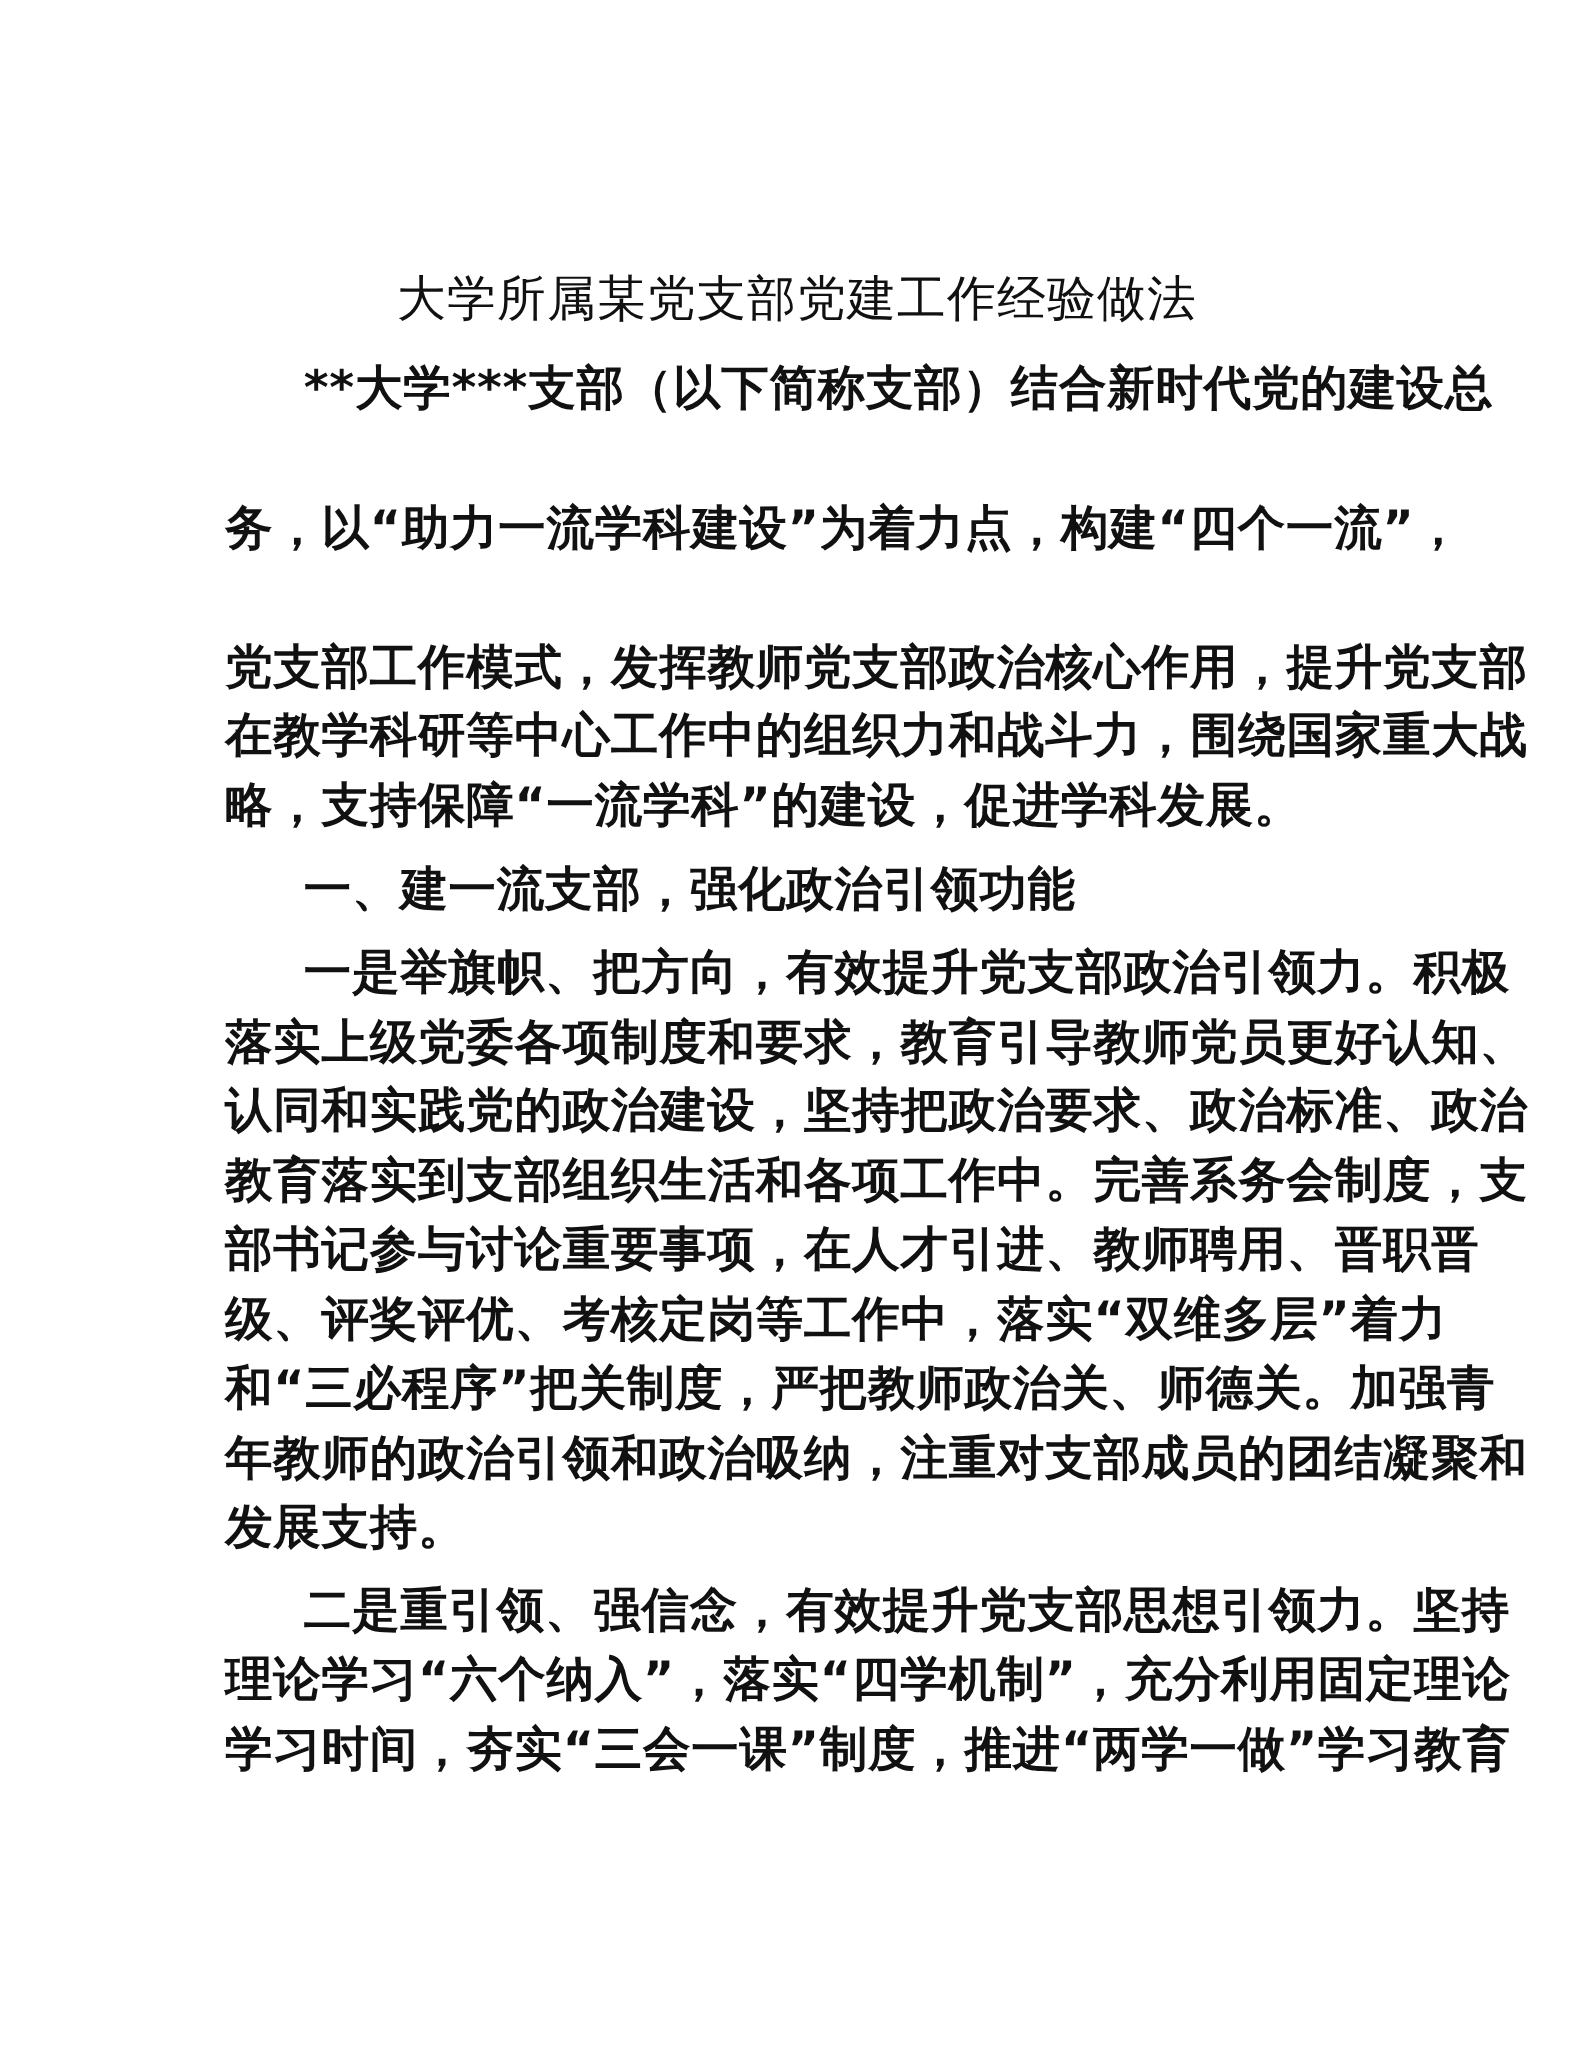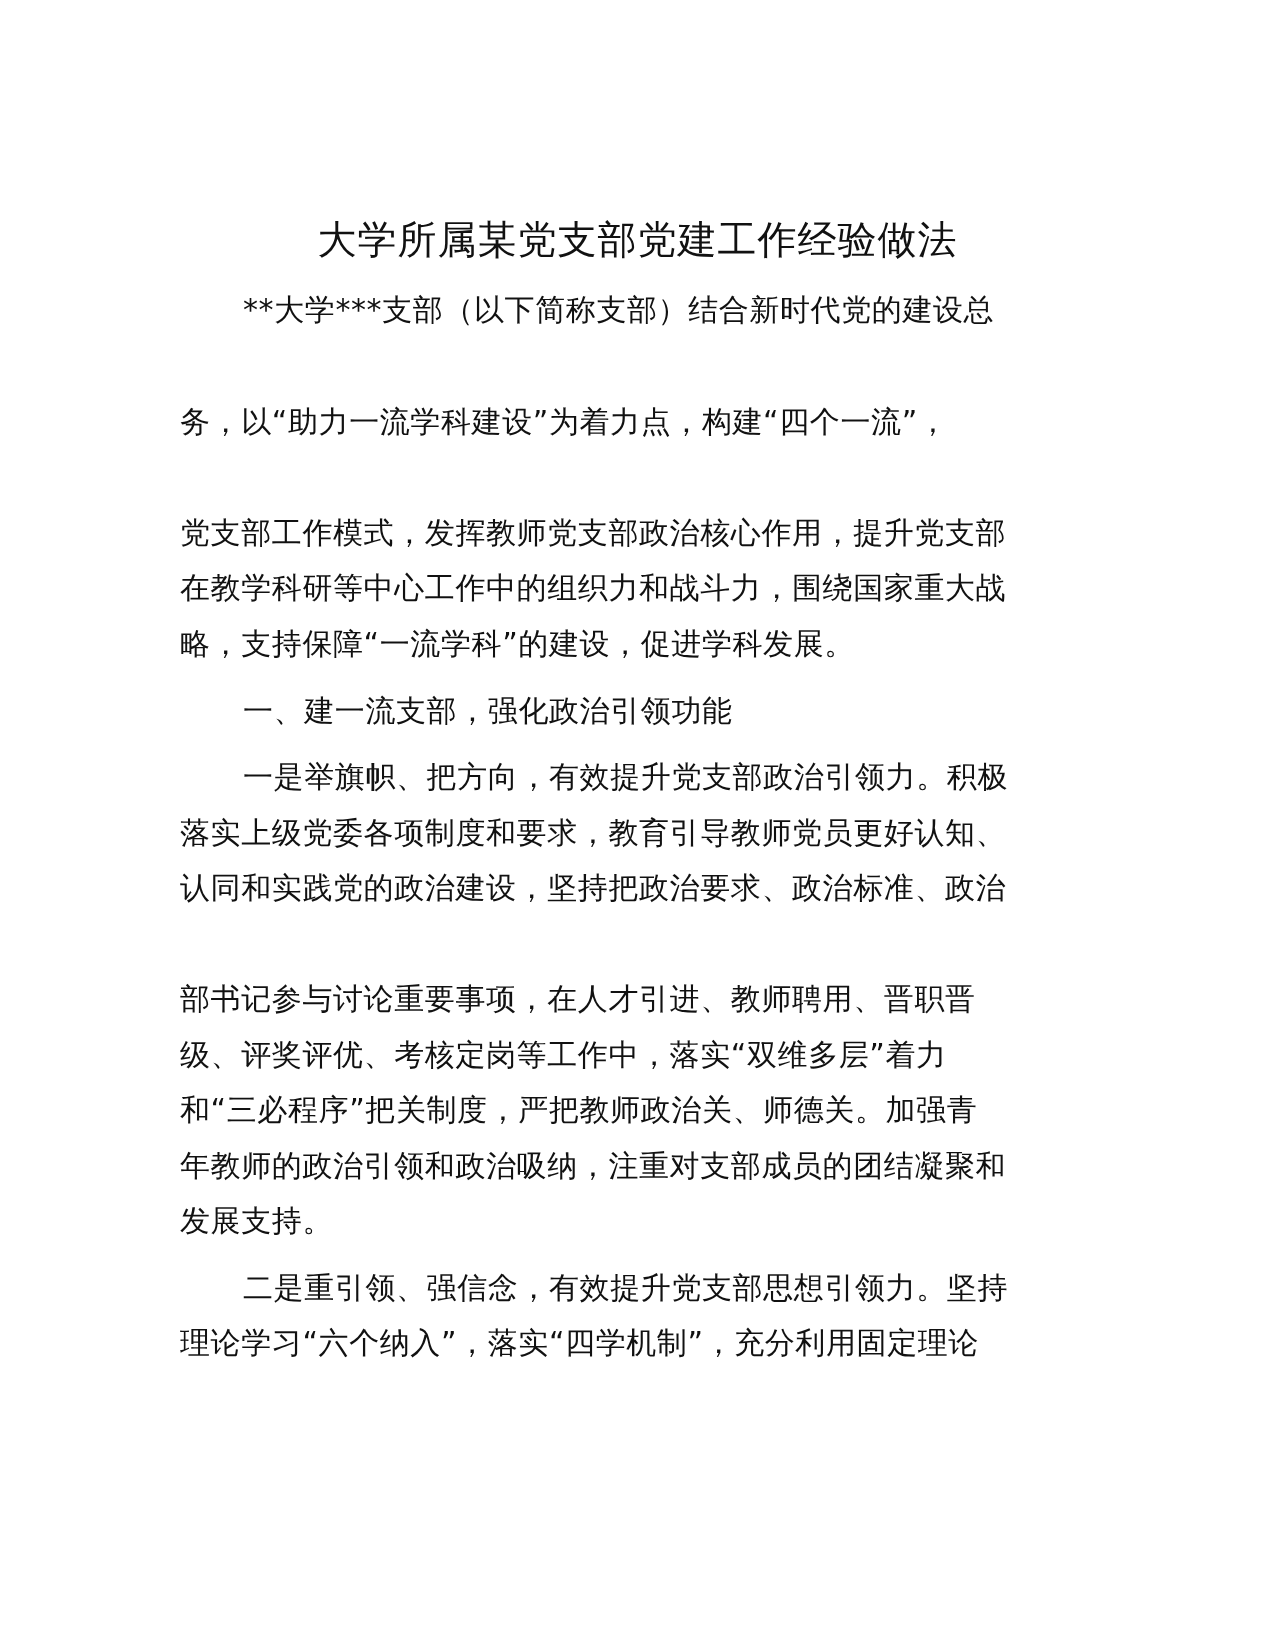--- a/index.html
+++ b/index.html
@@ -1,42 +1,44 @@
 <!DOCTYPE html>
 <html><head>
   <meta charset="utf-8">
   <style>
     html, body { margin: 0; padding: 0; background: #ffffff; }
     body { width: 1275px; height: 1650px; position: relative; overflow: hidden;
            font-family: "DejaVu Sans", "Liberation Sans", sans-serif; color: #111111; }
     .page { position: absolute; left: 0; top: 0; width: 1275px; height: 1650px; background: #ffffff; border-radius: 23px; }
     .title { position: absolute; left: 0; width: 1275px; top: 212px; text-align: center;
              font-size: 39px; letter-spacing: 1px; line-height: 56px; }
-    .line { position: absolute; left: 180px; width: 860px; font-size: 30px; line-height: 40px;
-            white-space: nowrap; letter-spacing: 0.6px; }
+    .line { position: absolute; left: 180px; width: 860px; font-size: 38px; line-height: 40px;
+            white-space: nowrap; letter-spacing: 0.6px; font-weight: bold; }
     .indent { left: 243px; width: 797px; }
   </style>
 </head>
 <body>
 
 <div class="page">
   <div class="title">大学所属某党支部党建工作经验做法</div>
 
   <div class="line indent" style="top:290px">**大学***支部（以下简称支部）结合新时代党的建设总</div>
   <div class="line" style="top:402px">务，以“助力一流学科建设”为着力点，构建“四个一流”，</div>
   <div class="line" style="top:568px">在教学科研等中心工作中的组织力和战斗力，围绕国家重大战</div>
   <div class="line" style="top:513px">党支部工作模式，发挥教师党支部政治核心作用，提升党支部</div>
   <div class="line" style="top:624px">略，支持保障“一流学科”的建设，促进学科发展。</div>
 
   <div class="line indent" style="top:691px">一、建一流支部，强化政治引领功能</div>
 
   <div class="line indent" style="top:757px">一是举旗帜、把方向，有效提升党支部政治引领力。积极</div>
   <div class="line" style="top:813px">落实上级党委各项制度和要求，教育引导教师党员更好认知、</div>
   <div class="line" style="top:868px">认同和实践党的政治建设，坚持把政治要求、政治标准、政治</div>
+  <div class="line" style="top:924px">教育落实到支部组织生活和各项工作中。完善系务会制度，支</div>
   <div class="line" style="top:979px">部书记参与讨论重要事项，在人才引进、教师聘用、晋职晋</div>
   <div class="line" style="top:1035px">级、评奖评优、考核定岗等工作中，落实“双维多层”着力</div>
   <div class="line" style="top:1090px">和“三必程序”把关制度，严把教师政治关、师德关。加强青</div>
   <div class="line" style="top:1146px">年教师的政治引领和政治吸纳，注重对支部成员的团结凝聚和</div>
   <div class="line" style="top:1201px">发展支持。</div>
 
   <div class="line indent" style="top:1268px">二是重引领、强信念，有效提升党支部思想引领力。坚持</div>
   <div class="line" style="top:1323px">理论学习“六个纳入”，落实“四学机制”，充分利用固定理论</div>
+  <div class="line" style="top:1379px">学习时间，夯实“三会一课”制度，推进“两学一做”学习教育</div>
 </div>
 
 </body></html>

